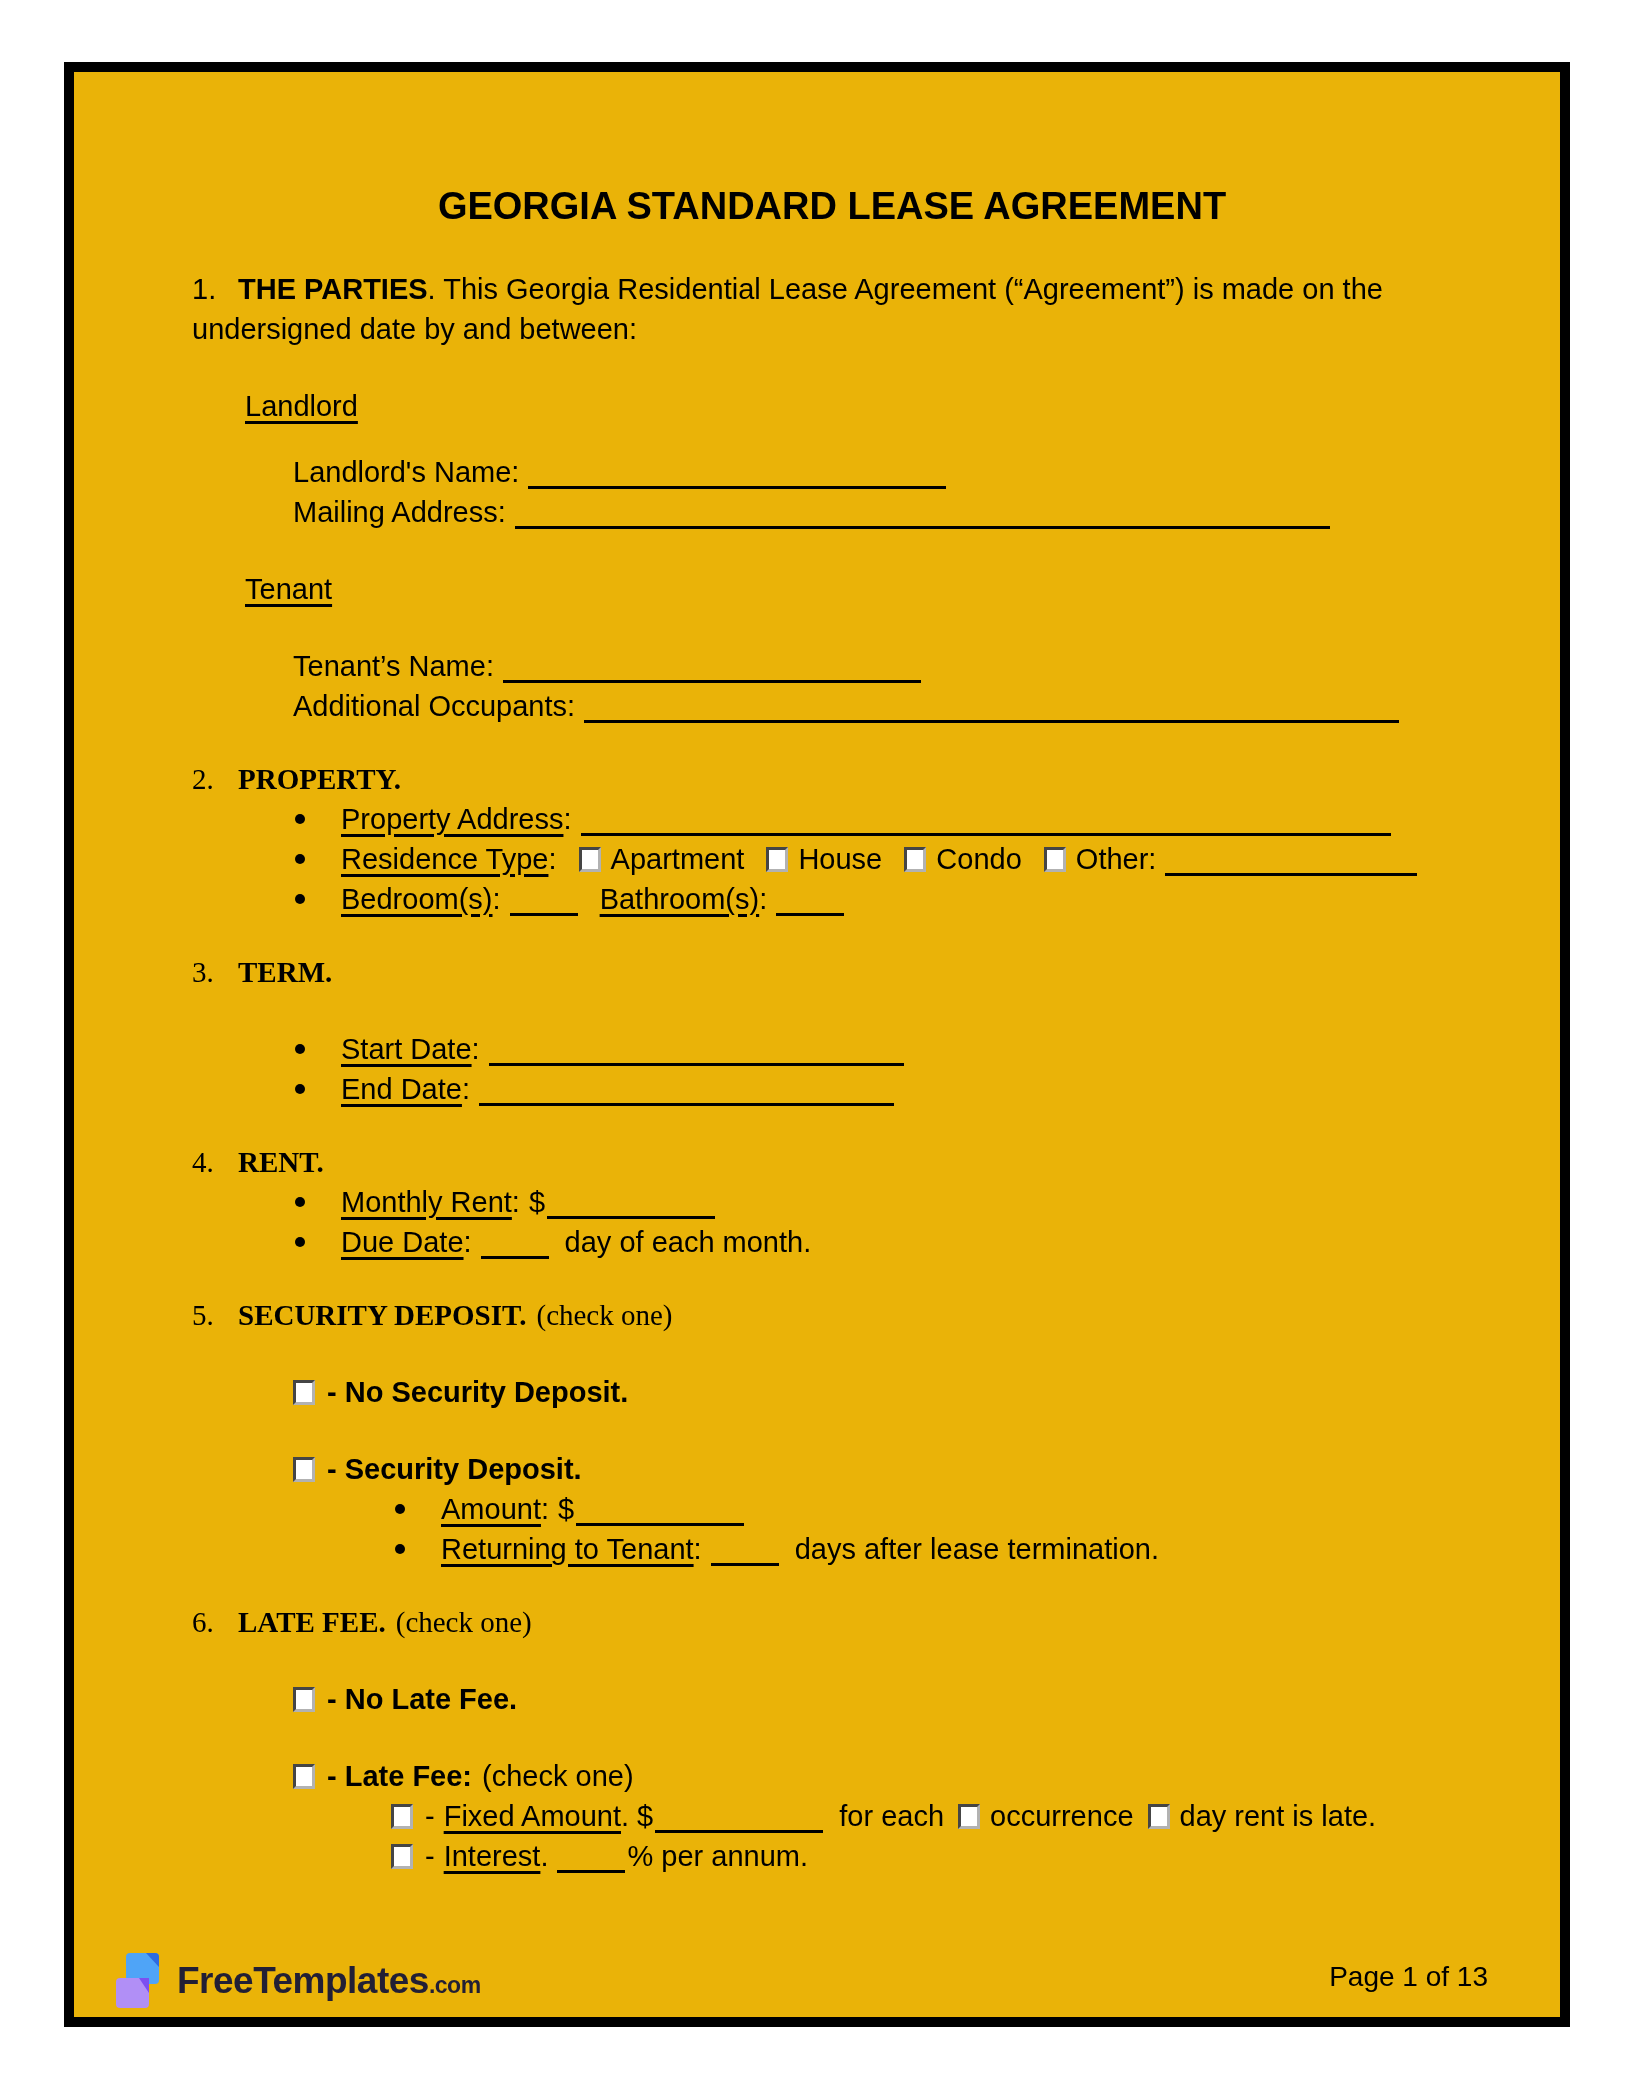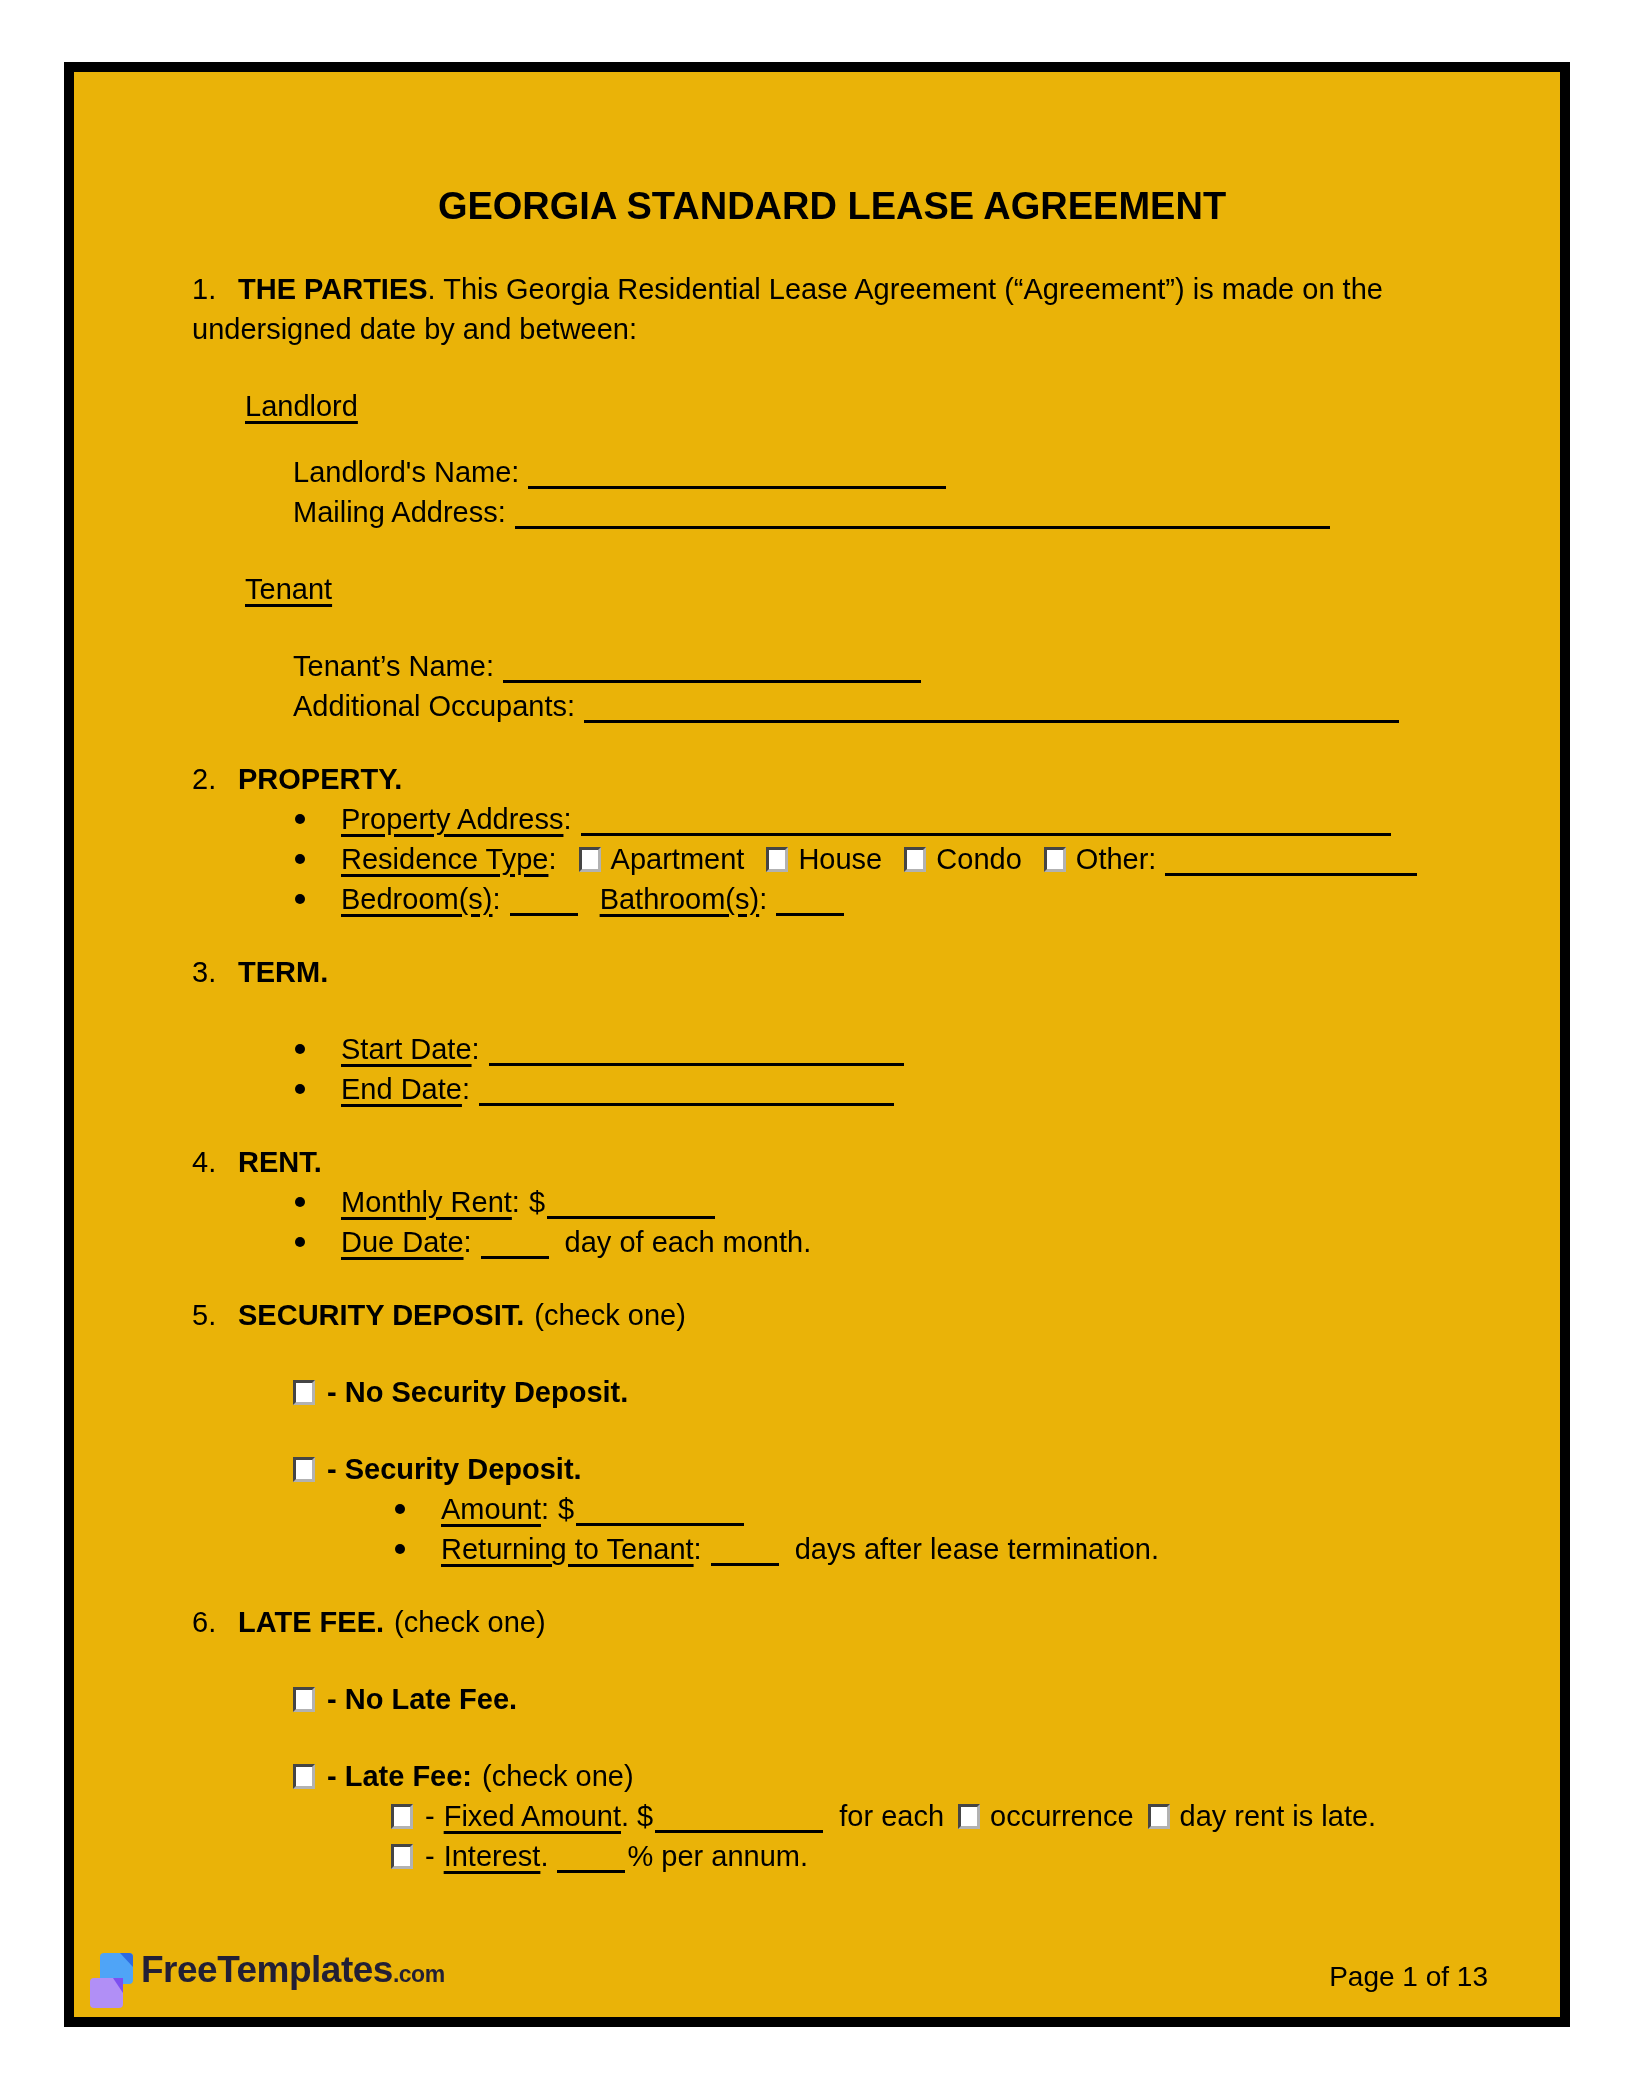--- a/index.html
+++ b/index.html
@@ -20,21 +20,21 @@
   }
   .num { display:inline-block; width:46px; }
   .b { font-weight:bold; }
   .ul { text-decoration:underline; text-decoration-thickness:3px; text-underline-offset:5px; }
   .note { margin-left:10px; }
   .suffix { margin-left:16px; }
   .suffix0 { margin-left:2px; }
   .dash-r { margin-right:9px; }
 
   .mt-sm { margin-top:26px; }
-  .mt-md { margin-top:33px; }
+  .mt-md { margin-top:33px;font-family:Liberation Serif, serif; }
   .mt-lg { margin-top:37px; }
 
   .indent-1 { margin-left:53px; }
   .indent-2 { margin-left:101px; }
 
   .li  { margin-left:103px; }
   .li2 { margin-left:203px; }
   .dot {
     display:inline-block; width:10px; height:10px; background:#000;
     border-radius:50%; margin-right:36px; vertical-align:middle; position:relative; top:-2px;
@@ -60,21 +60,21 @@
   .w-addr  { width:810px; }
   .w-other { width:252px; }
   .w-tiny  { width:68px; }
   .w-money { width:168px; }
   .w-date  { width:415px; }
 
   .dollar { margin-left:9px; }
 
   
   .footer-left {
-    position:absolute; left:14px; bottom:8px; display:flex; gap:6px;
+    position:absolute; left:40px; bottom:8px; display:flex; align-items:center; gap:16px;
   }
   .logo-icon { position:relative; width:47px; height:58px; display:inline-block; }
   .lp-blue   { position:absolute; left:12px; top:2px;  width:33px; height:31px; background:#4FA4F7; border-radius:4px; }
   .lp-fold   { position:absolute; left:32px; top:2px;  width:13px; height:14px; background:#2E6BE0;
                clip-path:polygon(0 0,100% 0,100% 100%); border-radius:0 4px 0 0; }
   .lp-purple { position:absolute; left:2px;  top:27px; width:33px; height:30px; background:#B18FF6; border-radius:4px; }
   .lp-olap   { position:absolute; left:25px; top:27px; width:10px; height:15px; background:#7C4FF0;
                clip-path:polygon(0 0,100% 0,100% 100%); }
   .brand { font-size:37px; font-weight:bold; color:#221F35; letter-spacing:-0.5px; line-height:1; }
   .brand .tld { font-size:23px; }

